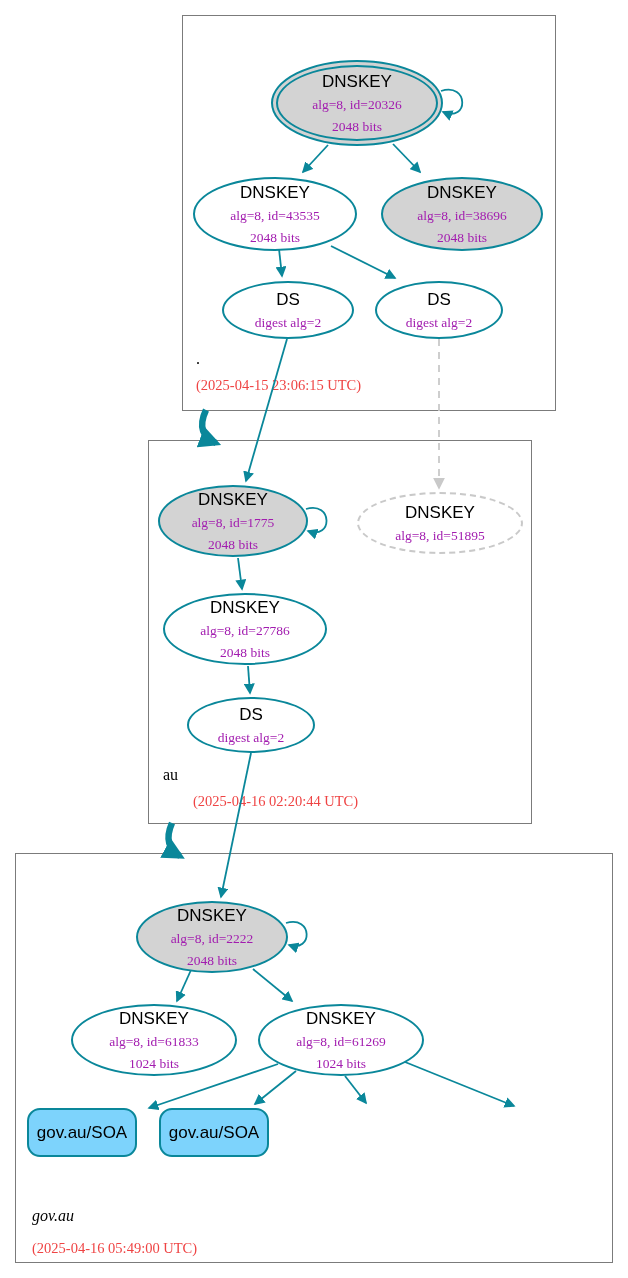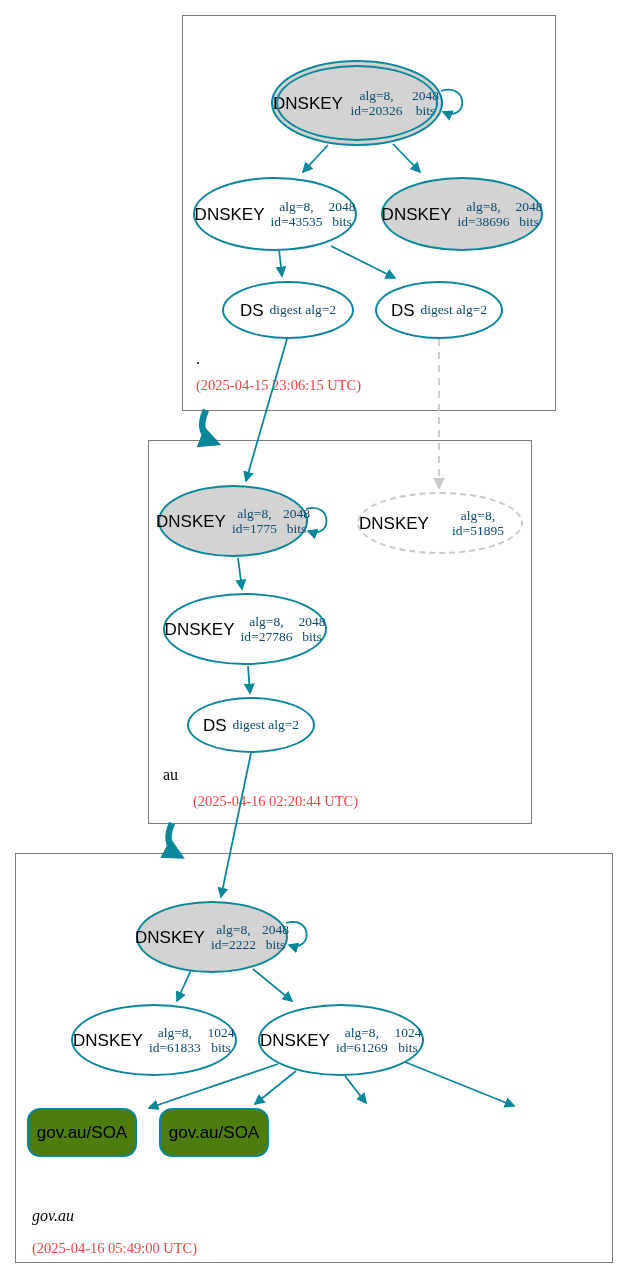--- a/index.html
+++ b/index.html
@@ -2,30 +2,30 @@
 <html><head>
 <meta charset="utf-8">
 <style>
   html,body{margin:0;padding:0;background:#ffffff;}
   #stage{position:relative;width:628px;height:1278px;background:#ffffff;overflow:hidden;
          font-family:"Liberation Sans",sans-serif;}
   .zone-box{position:absolute;border:1px solid #7b7b7b;background:transparent;}
   .zone-name{position:absolute;font:16px "Liberation Serif",serif;color:#000;}
   .zone-ts{position:absolute;font:14.5px "Liberation Serif",serif;color:#ef4444;}
   #edges{position:absolute;left:0;top:0;z-index:3;pointer-events:none;}
-  .node{position:absolute;z-index:4;box-sizing:border-box;display:flex;flex-direction:row;
+  .node{position:absolute;z-index:4;box-sizing:border-box;display:flex;flex-direction:column;
         align-items:center;justify-content:center;text-align:center;background:#fff;gap:6px;}
   .ellipse{border:2.2px solid #0a879a;border-radius:50%;}
   .gray{background:#d3d3d3;}
   .double::after{content:"";position:absolute;inset:3px;border:2.2px solid #0a879a;
         border-radius:50%;pointer-events:none;}
   .dashed{border:2px dashed #c9c9c9;background:#fff;}
-  .rrset{border:2.2px solid #0a879a;border-radius:13px;background:#4d7c0f;}
+  .rrset{border:2.2px solid #0a879a;border-radius:13px;background:#7dd3fc;}
   .title{font:17px "Liberation Sans",sans-serif;line-height:19px;color:#000;}
-  .detail{font:13.5px "Liberation Serif",serif;line-height:15.5px;color:#0c4a6e;text-align:center;}
+  .detail{font:13.5px "Liberation Serif",serif;line-height:15.5px;color:#a21caf;text-align:center;}
   .rrlabel{font:17px "Liberation Sans",sans-serif;color:#000;}
 </style>
 </head>
 <body>
 
 <div id="stage">
 
   <div class="zone-box" style="left:182px;top:15px;width:372px;height:394px;"></div>
   <div class="zone-box" style="left:148px;top:440px;width:382px;height:382px;"></div>
   <div class="zone-box" style="left:15px;top:853px;width:596px;height:408px;"></div>

